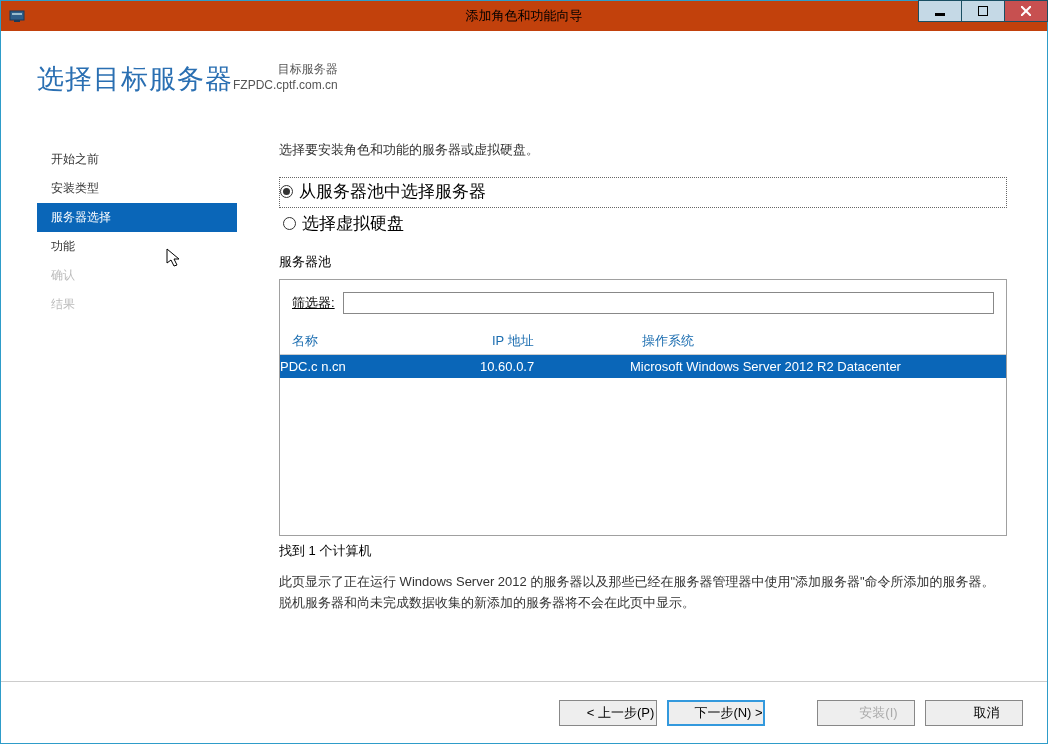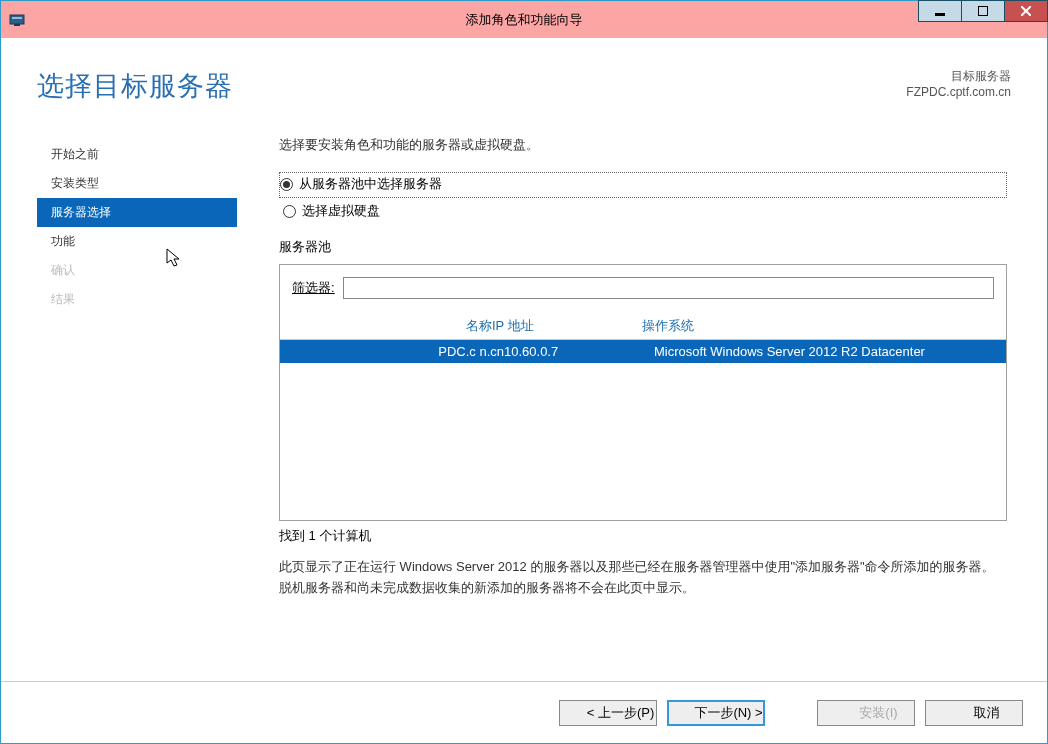--- a/index.html
+++ b/index.html
@@ -13,22 +13,22 @@
   }
   .window {
     width: 1048px;
     height: 744px;
     border: 1px solid #2e9cc9;
     background: #fff;
     display: flex;
     flex-direction: column;
   }
   .titlebar {
-    height: 37px;
-    background: #fca5a5;
+    height: 30px;
+    background: #c2410c;
     display: flex;
     align-items: center;
     position: relative;
     color: #000;
   }
   .titlebar .app-icon {
     width: 16px;
     height: 16px;
     margin-left: 8px;
     display: flex;
@@ -63,23 +63,22 @@
     color: #fff;
   }
   .content {
     flex: 1;
     padding: 30px 36px 0 36px;
     display: flex;
     flex-direction: column;
   }
   .header-row {
     display: flex;
-    justify-content: space-between;
     align-items: flex-start;
-    margin-bottom: 32px;
+    margin-bottom: 44px;
   }
   .page-title {
     font-size: 27px;
     font-weight: 300;
     color: #2a6fb2;
     letter-spacing: 1px;
   }
   .target-box {
     text-align: right;
     font-size: 12px;
@@ -123,21 +122,21 @@
   .radio-group {
     border: 1px dotted #666;
     padding: 0 4px 2px 0;
     margin-bottom: 14px;
   }
   .radio-row {
     display: flex;
     align-items: center;
     gap: 6px;
     padding: 2px 0;
-    font-size: 13px;
+    font-size: 17px;
   }
   .radio-dot {
     width: 13px; height: 13px;
     border: 1px solid #333;
     border-radius: 50%;
     display: inline-flex;
     align-items: center;
     justify-content: center;
   }
   .radio-dot.checked::after {
@@ -169,30 +168,30 @@
     padding: 2px 4px;
     font-size: 13px;
   }
   .table-header {
     display: flex;
     padding: 6px 12px 4px 12px;
     border-bottom: 1px solid #ccc;
     color: #1b6db0;
     font-size: 13px;
   }
-  .col-name { width: 200px; text-align: right; }
+  .col-name { width: 200px; }
   .col-ip { width: 150px; }
   .col-os { flex: 1; }
   .table-body {
     height: 180px;
     overflow: auto;
   }
   .table-row {
     display: flex;
-    padding: 4px 24px;
+    padding: 4px 0;
     font-size: 13px;
   }
   .table-row.selected {
     background: #0a66b8;
     color: #fff;
   }
   .count-text {
     font-size: 13px;
     margin-top: 6px;
   }

